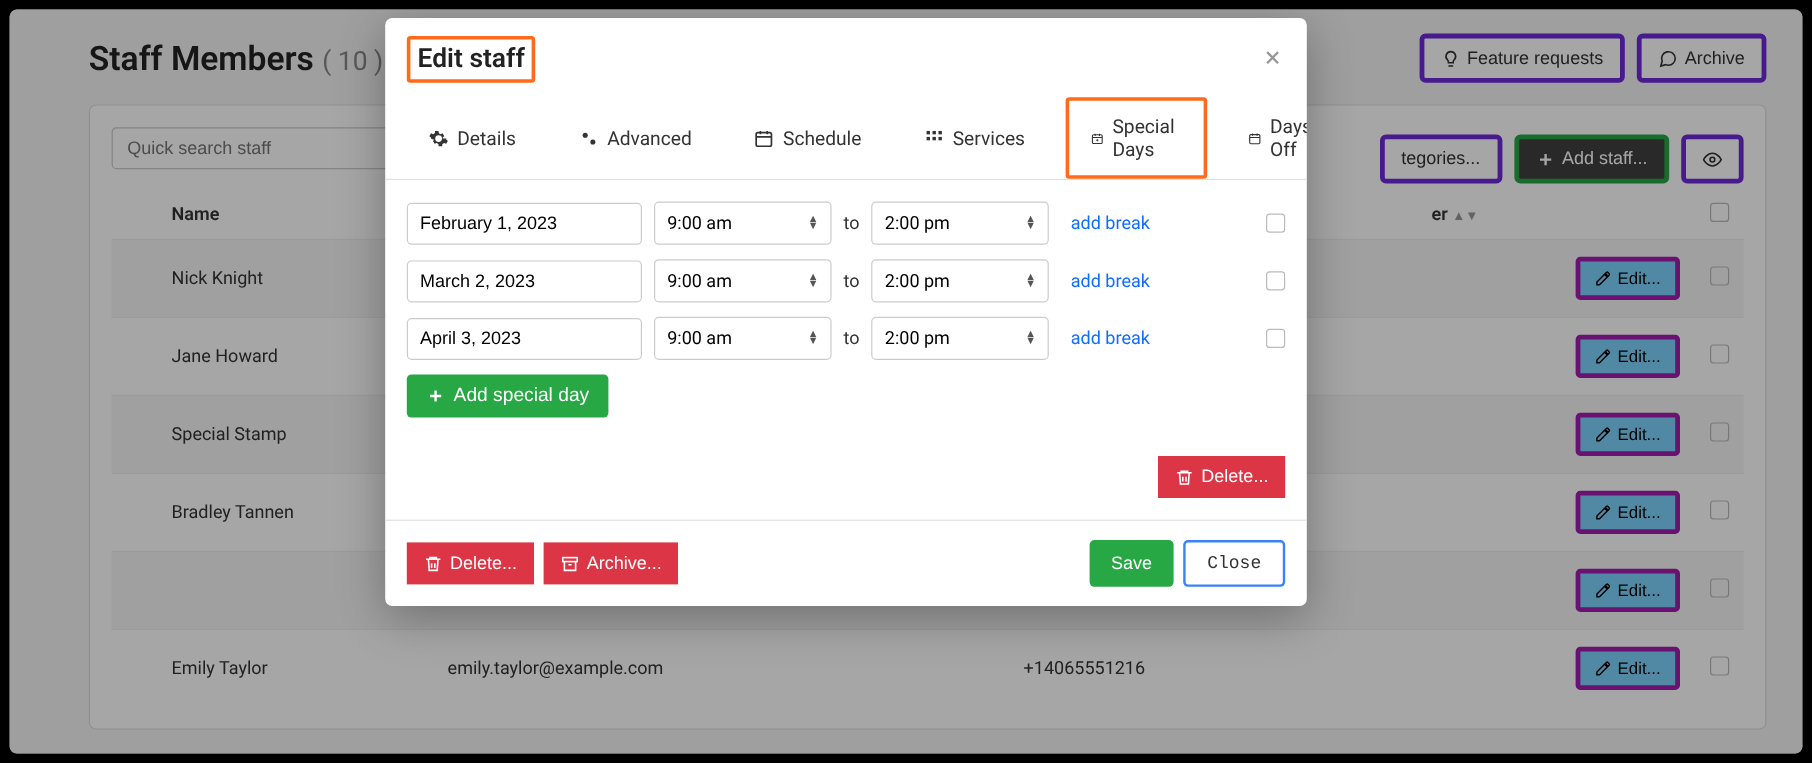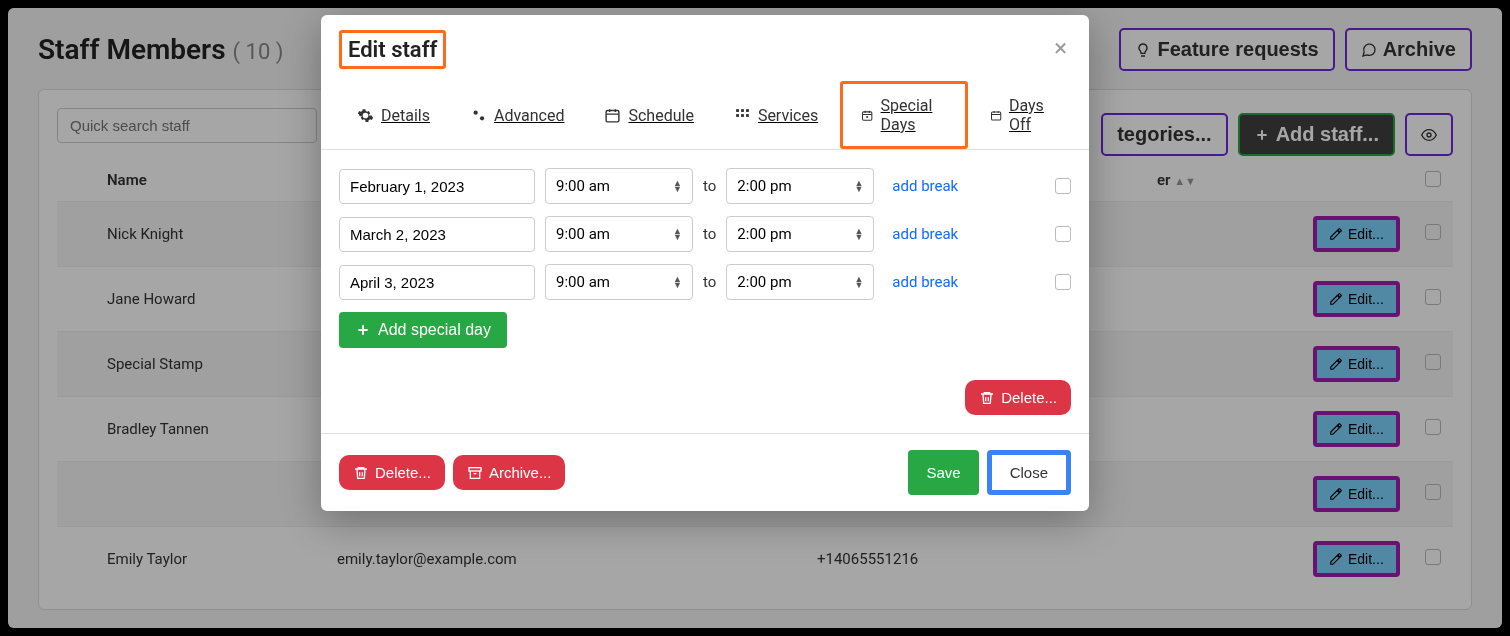--- a/index.html
+++ b/index.html
@@ -1,26 +1,26 @@
 <!DOCTYPE html>
 <html><head>
 <meta charset="utf-8">
 <style>
 * { box-sizing: border-box; margin: 0; padding: 0; }
 body { font-family: -apple-system, BlinkMacSystemFont, "Segoe UI", Roboto, sans-serif; background: #000; padding: 8px; overflow: hidden; }
-.frame { background: #f5f5f5; border-radius: 6px; width: 1494px; height: 620px; position: relative; overflow: hidden; }
+.frame { background: #f5f5f5; border-radius: 6px; width: 1494px; height: 620px; position: relative; overflow: hidden; padding-left: 36px; }
 .overlay { position: absolute; inset: 0; background: rgba(0,0,0,0.35); z-index: 5; }
 
 
 .page { padding: 20px 30px; }
 .page-header { display: flex; justify-content: space-between; align-items: center; margin-bottom: 18px; }
 .page-title { font-size: 28px; font-weight: 600; color: #222; }
 .page-title .count { font-weight: 400; color: #888; font-size: 22px; }
 .page-actions { display: flex; gap: 10px; }
-.btn { display: inline-flex; align-items: center; gap: 6px; padding: 8px 14px; border: 2px solid #6d28d9; border-radius: 5px; background: #fff; font-size: 20px; color: #333; cursor: pointer; font-weight: bold; }
+.btn { display: inline-flex; align-items: center; gap: 6px; padding: 8px 14px; border: 4px solid #6d28d9; border-radius: 5px; background: #fff; font-size: 15px; color: #333; cursor: pointer; }
 .btn-green { background: #404040; color: #fff; border-color: #28a745; }
 .btn svg { width: 16px; height: 16px; }
 
 .card { background: #fff; border: 1px solid #ddd; border-radius: 6px; padding: 18px; }
 .search-input { width: 260px; padding: 8px 12px; border: 1px solid #ccc; border-radius: 4px; font-size: 15px; color: #666; margin-bottom: 18px; }
 
 .table-header { display: flex; padding: 10px 0; font-weight: 600; color: #333; font-size: 15px; }
 .col-dot { width: 50px; }
 .col-name { width: 230px; }
 .col-email { width: 480px; }
@@ -36,44 +36,44 @@
 .chk { width: 16px; height: 16px; border: 1px solid #bbb; border-radius: 3px; display: inline-block; }
 .sort-caret { font-size: 11px; color: #999; }
 
 
 .modal { position: absolute; top: 7px; left: 313px; width: 768px; background: #fff; border-radius: 6px; box-shadow: 0 10px 40px rgba(0,0,0,0.3); z-index: 10; overflow: hidden; }
 .modal-header { display: flex; justify-content: space-between; align-items: flex-start; padding: 15px 18px 12px 18px; }
 .modal-title { font-size: 22px; font-weight: 600; color: #222; padding: 4px 6px; }
 .close-x { font-size: 24px; color: #999; cursor: pointer; padding: 4px; }
 .highlight-box { border: 3px solid #ff6b1a; border-radius: 3px; }
 
-.tabs { display: flex; gap: 4px; border-bottom: 1px solid #e0e0e0; padding: 0 18px; text-decoration: underline; }
+.tabs { display: flex; gap: 16px; border-bottom: 1px solid #e0e0e0; padding: 0 18px; }
 .tab { display: inline-flex; align-items: center; gap: 7px; padding: 12px 18px; font-size: 16px; color: #333; cursor: pointer; }
 .tab svg { width: 17px; height: 17px; }
 
 .modal-body { padding: 18px; }
 .day-row { display: flex; align-items: center; gap: 10px; margin-bottom: 12px; }
 .date-input { width: 196px; padding: 8px 10px; border: 1px solid #ccc; border-radius: 4px; font-size: 15px; }
 .caret-pair { display: inline-flex; flex-direction: column; line-height: 6px; font-size: 9px; color: #555; margin-left: auto; }
 .tsel { display: flex; justify-content: space-between; align-items: center; width: 148px; padding: 8px 10px; border: 1px solid #ccc; border-radius: 4px; font-size: 15px; }
 .to-text { font-size: 15px; color: #333; }
 .add-break { color: #0d6efd; font-size: 15px; cursor: pointer; margin-left: 8px; }
 .row-check { margin-left: auto; }
 
 .add-special { display: inline-flex; align-items: center; gap: 7px; padding: 9px 16px; background: #28a745; color: #fff; border: none; border-radius: 4px; font-size: 16px; cursor: pointer; }
 .add-special svg { width: 16px; height: 16px; }
 
 .delete-row { display: flex; justify-content: flex-end; margin-top: 32px; }
-.btn-del { display: inline-flex; align-items: center; gap: 6px; padding: 9px 14px; background: #dc3545; color: #fff; border: none; border-radius: 10px; font-size: 15px; cursor: pointer; }
+.btn-del { display: inline-flex; align-items: center; gap: 6px; padding: 9px 14px; background: #dc3545; color: #fff; border: none; border-radius: 0; font-size: 15px; cursor: pointer; }
 
 .modal-footer { display: flex; justify-content: space-between; align-items: center; padding: 16px 18px; border-top: 1px solid #e0e0e0; }
 .footer-left { display: flex; gap: 8px; }
 .footer-right { display: flex; gap: 8px; }
 .btn-save { padding: 9px 18px; background: #28a745; color: #fff; border: none; border-radius: 4px; font-size: 15px; cursor: pointer; }
-.btn-close { padding: 9px 18px; background: #fff; color: #333; border: 5px solid #3b82f6; border-radius: 4px; font-size: 15px; cursor: pointer; }
+.btn-close { padding: 9px 18px; background: #fff; color: #333; border: 2px solid #3b82f6; border-radius: 4px; font-size: 15px; cursor: pointer; font-family: Liberation Mono, monospace; }
 </style>
 </head>
 <body>
 
 <div class="frame">
   <div class="page">
     <div class="page-header">
       <div class="page-title">
         <span>Staff Members</span>
         <span class="count">( 10 )</span>

